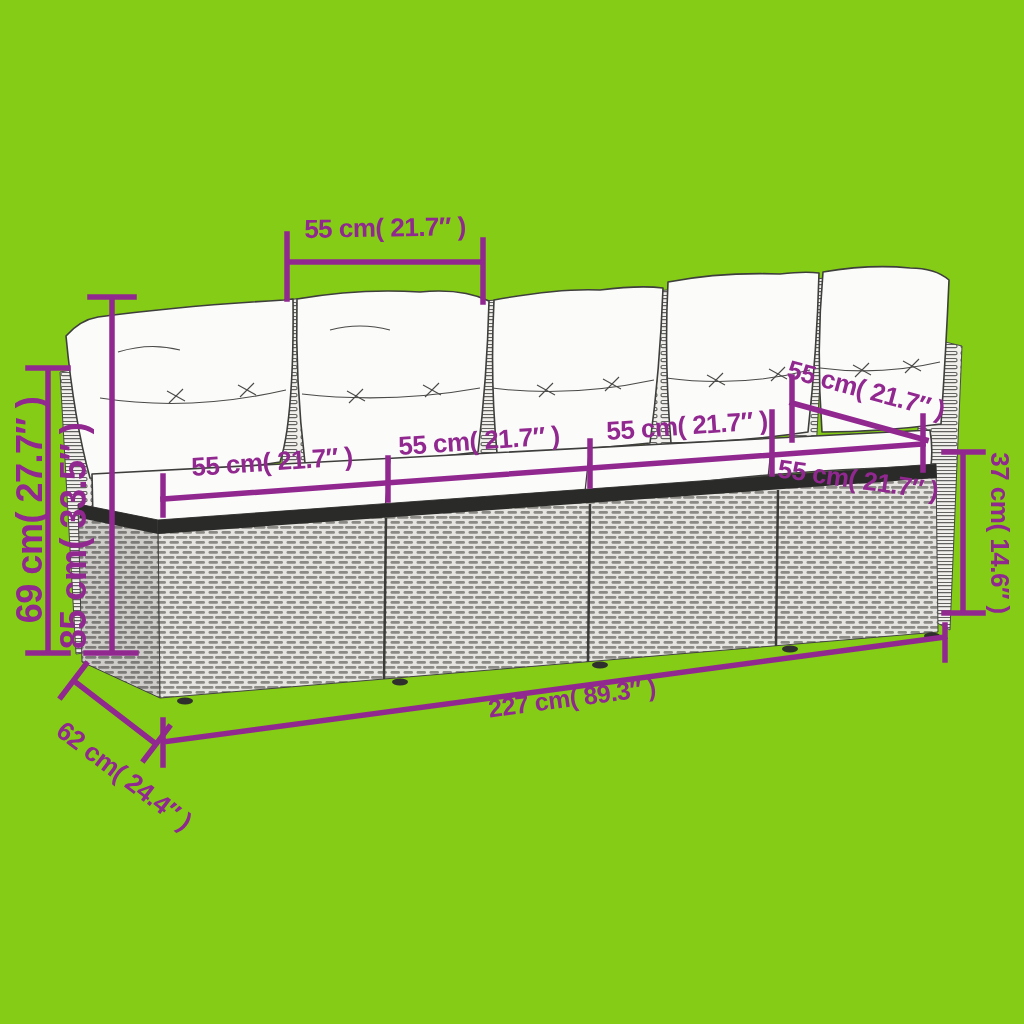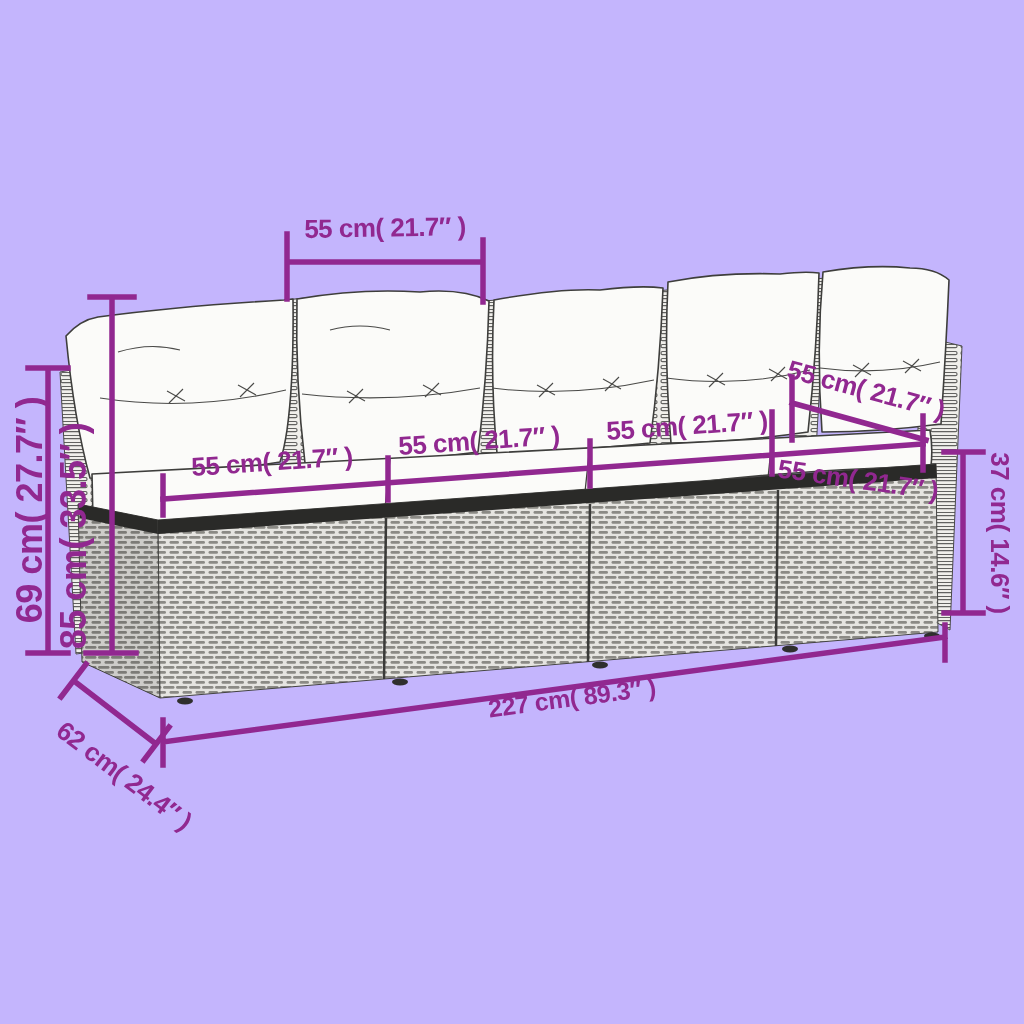--- a/index.html
+++ b/index.html
@@ -1,16 +1,16 @@
 <!DOCTYPE html>
 <html style="--accent: #912890;"><head>
 <meta charset="utf-8">
 <style>
   html,body{margin:0;padding:0;background:#fff;}
-  .stage{position:relative;width:1024px;height:1024px;background:#c4b5fd;overflow:hidden;
+  .stage{position:relative;width:1024px;height:1024px;background:#84cc16;overflow:hidden;
          font-family:"Liberation Sans",sans-serif;}
   .stage svg{position:absolute;left:0;top:0;}
   .label{position:absolute;font-weight:700;color:var(--accent,#912890);
          white-space:nowrap;font-size:26px;letter-spacing:-0.5px;
          transform:translate(-50%,-50%) rotate(var(--r,0deg));}
   .label.big{font-size:36px;}
   .label.small{font-size:25px;}
 </style>
 </head>
 <body>

